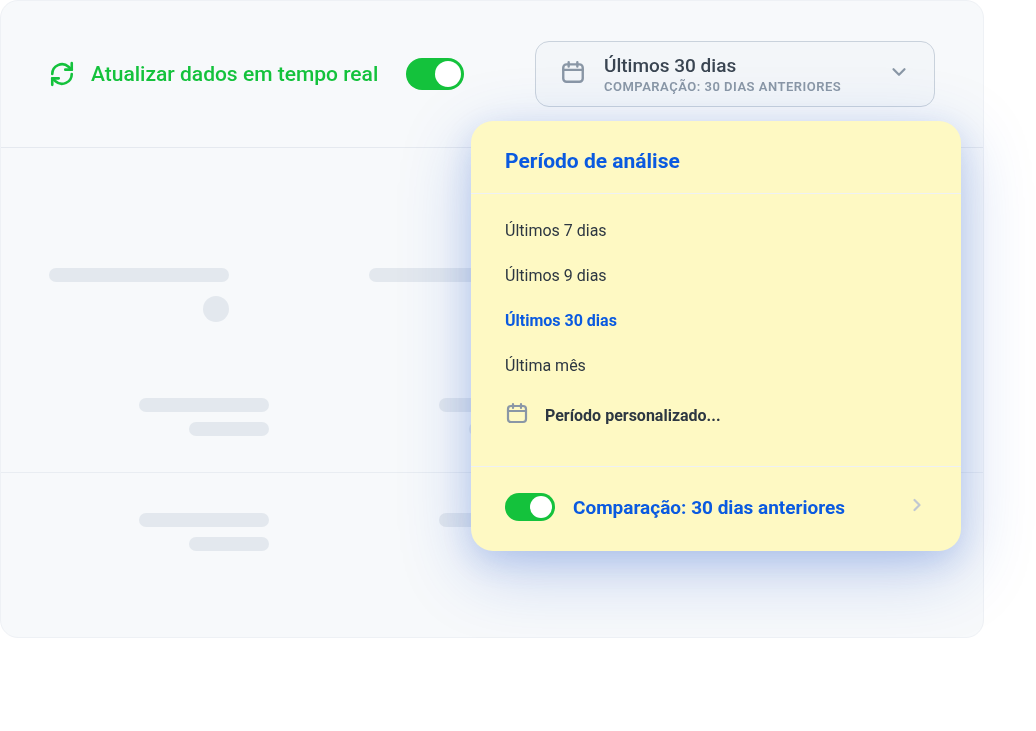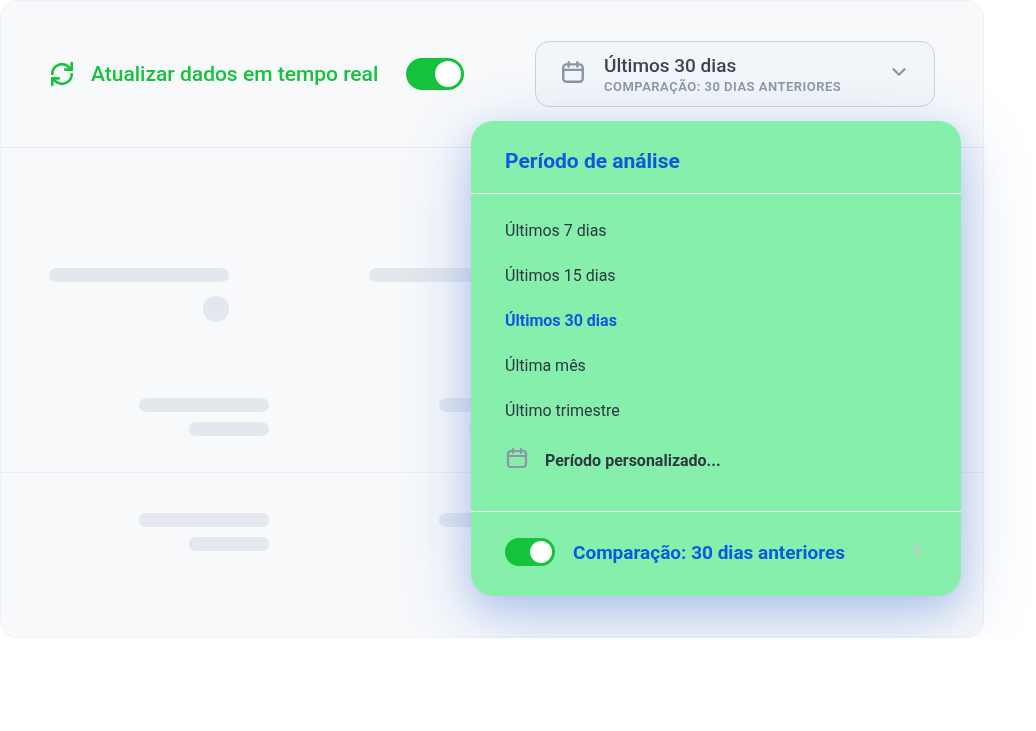--- a/index.html
+++ b/index.html
@@ -119,21 +119,21 @@
       background: #e3e8ee;
       margin-top: 4px;
     }
 
     
     .dropdown {
       position: absolute;
       top: 120px;
       left: 470px;
       width: 490px;
-      background: #86efac;
+      background: #fef9c3;
       border-radius: 22px;
       box-shadow: 0 20px 70px rgba(24,78,200,0.25), 0 10px 30px rgba(24,78,200,0.15);
       z-index: 10;
       overflow: hidden;
     }
     .dropdown-header {
       padding: 28px 34px 20px 34px;
       color: #0a5ae0;
       font-size: 21px;
       font-weight: 700;
@@ -270,24 +270,23 @@
           <div class="ph-bar" style="width:70px;"></div>
         </div>
       </div>
     </div>
   </div>
 
   <div class="dropdown">
     <div class="dropdown-header">Período de análise</div>
     <div class="dropdown-list">
       <div class="dropdown-item">Últimos 7 dias</div>
-      <div class="dropdown-item">Últimos 15 dias</div>
+      <div class="dropdown-item">Últimos 9 dias</div>
       <div class="dropdown-item selected">Últimos 30 dias</div>
       <div class="dropdown-item">Última mês</div>
-      <div class="dropdown-item">Último trimestre</div>
       <div class="dropdown-item custom">
         <span class="cal-icon">
           <svg width="24" height="24" viewBox="0 0 24 24" fill="none" stroke="currentColor" stroke-width="2.2" stroke-linecap="round" stroke-linejoin="round">
             <rect x="3" y="5" width="18" height="16" rx="3"></rect>
             <path d="M3 10h18M8 3v4M16 3v4"></path>
           </svg>
         </span>
         <span>Período personalizado...</span>
       </div>
     </div>

